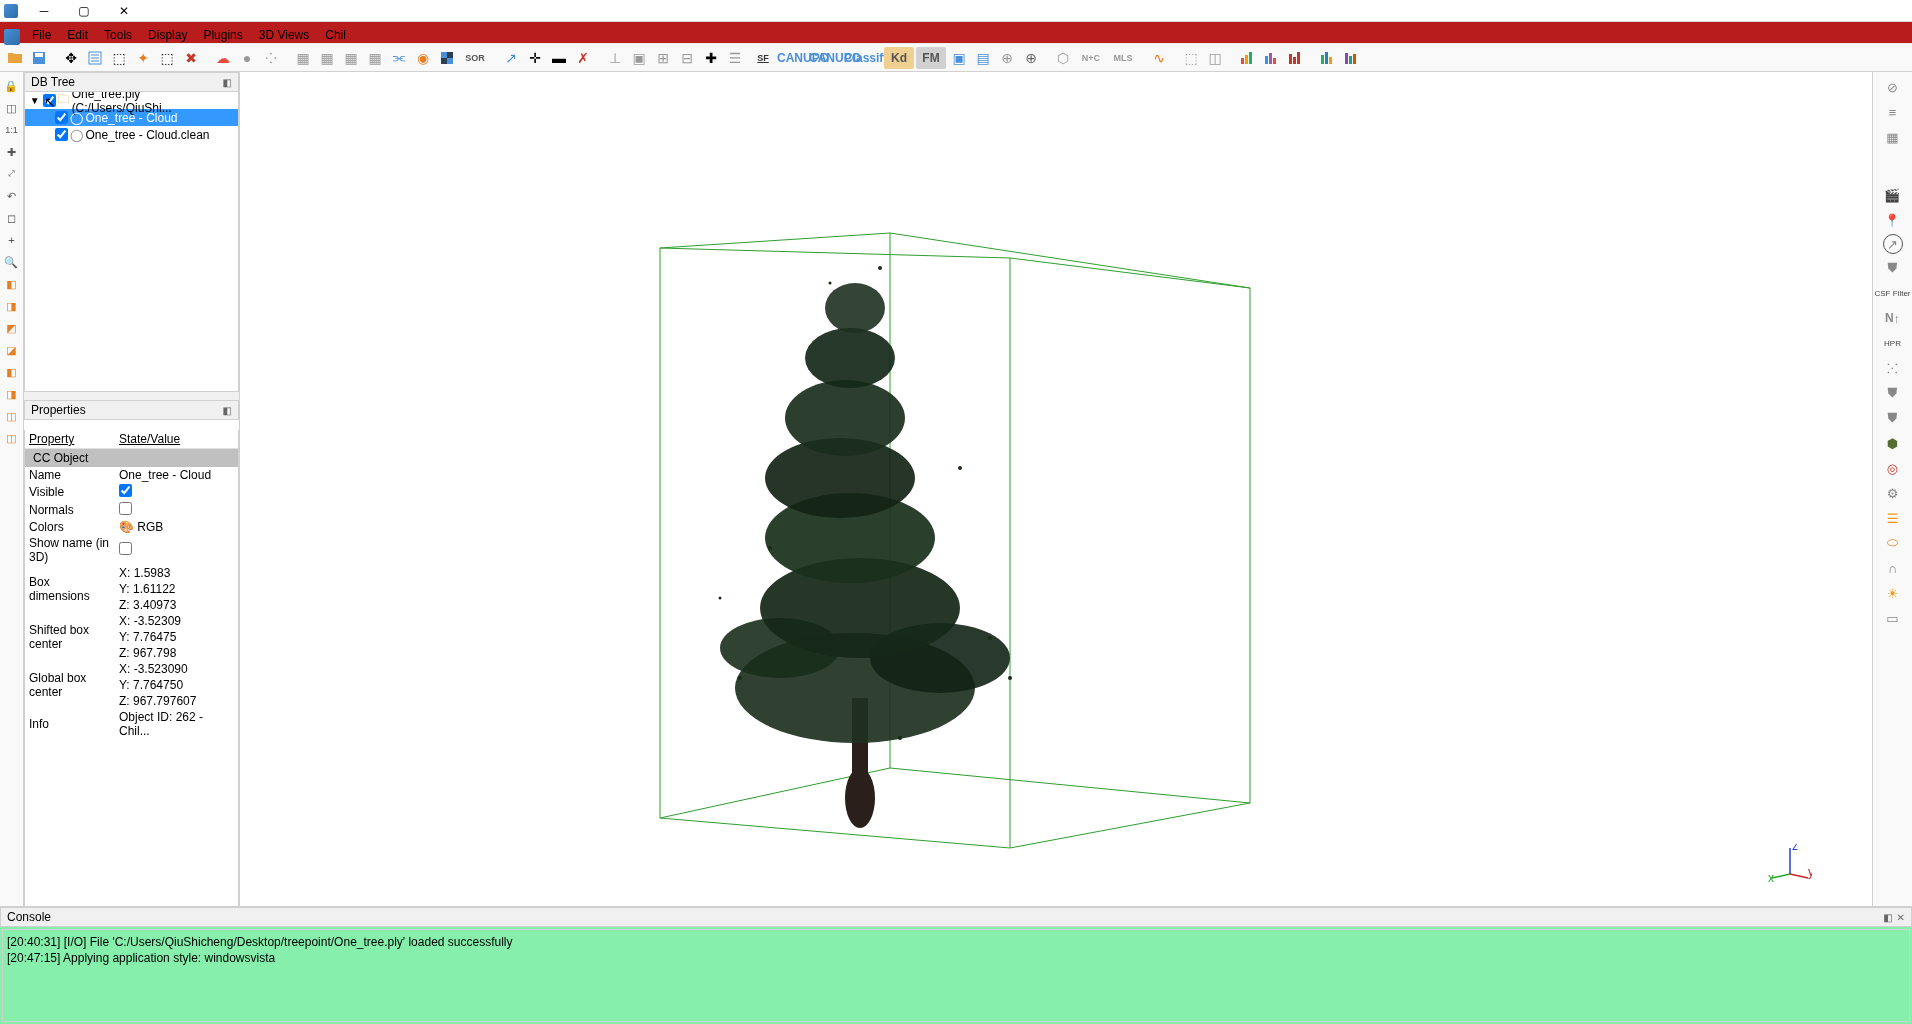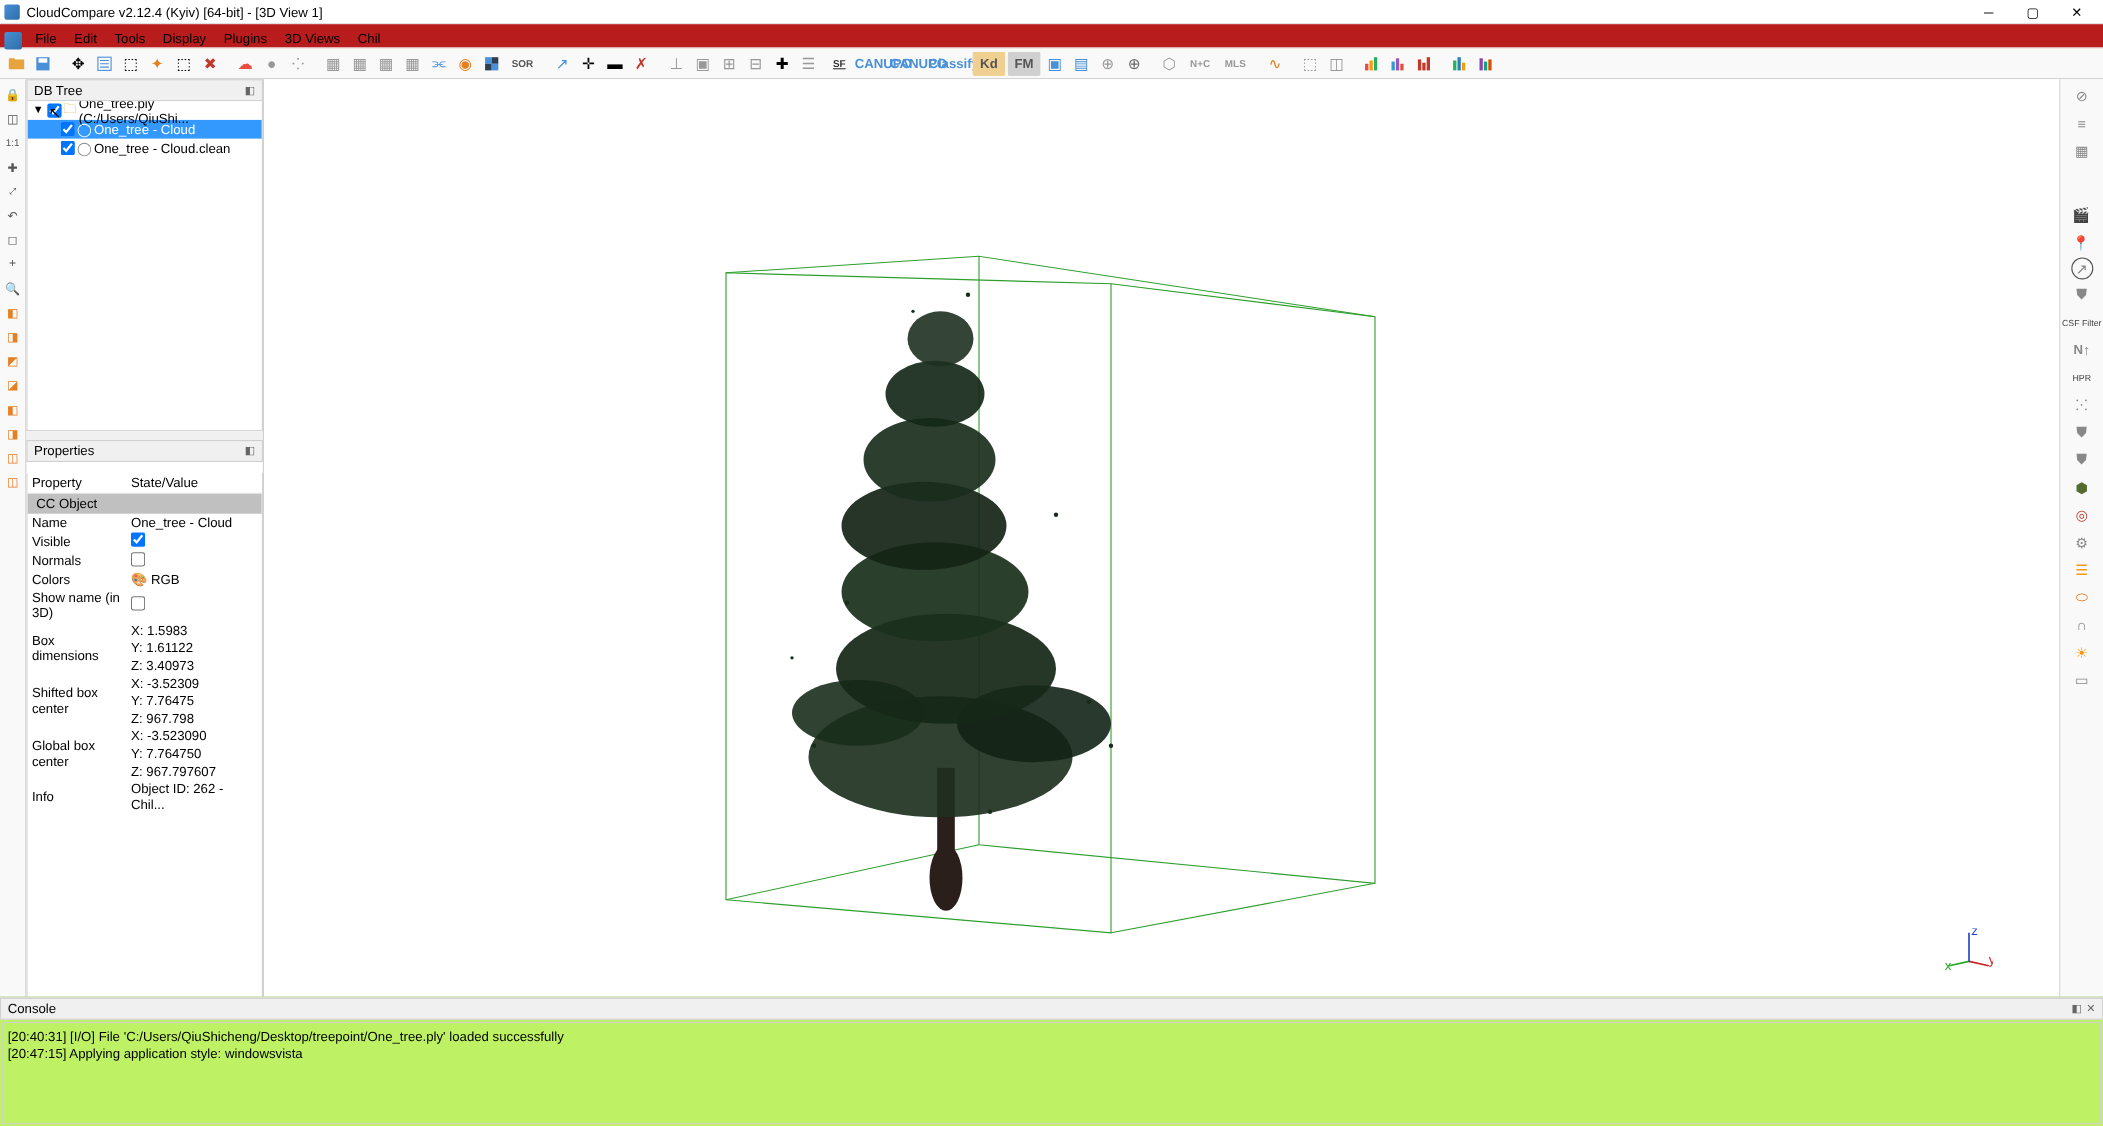--- a/index.html
+++ b/index.html
@@ -26,42 +26,41 @@
 .tree-row{display:flex;align-items:center;height:17px;padding-left:4px;cursor:pointer;}
 .tree-row.selected{background:#3399ff;color:#fff;}
 .tree-row .exp{width:12px;text-align:center;font-size:10px;}
 .tree-row .chk{margin:0 2px;width:13px;height:13px;}
 .tree-row .folder{color:#e8a33d;margin-right:2px;}
 .tree-row .cloud{color:#888;margin-right:2px;}
 .tree-indent1{padding-left:28px;}
 .tree-indent2{padding-left:28px;}
 .properties{flex:1;border:1px solid #d0d0d0;border-top:none;background:#fff;overflow:auto;margin-top:10px;}
 .prop-table{width:100%;border-collapse:collapse;}
-.prop-table th{text-align:left;padding:2px 4px;background:#fff;font-weight:normal;border-bottom:1px solid #e0e0e0;}
+.prop-table th{text-align:left;padding:2px 4px;background:#fff;font-weight:normal;border-bottom:1px solid #e0e0e0;text-decoration:underline;}
 .prop-table td{padding:1px 4px;border-bottom:0px solid #f0f0f0;}
 .prop-table .section{background:#c0c0c0;color:#000;}
 .prop-table .section td{padding:2px 8px;}
 .viewport{flex:1;background:#fff;position:relative;}
 .right-toolbar{width:40px;background:#f9f9f9;border-left:1px solid #d0d0d0;display:flex;flex-direction:column;align-items:center;padding-top:4px;gap:3px;}
 .rtbtn{width:26px;height:22px;display:flex;align-items:center;justify-content:center;cursor:pointer;font-size:13px;color:#888;}
 .rtbtn.label{font-size:8px;color:#444;width:57px;}
-.console-area{position:absolute;bottom:0;left:0;right:0;height:118px;background:#bef264;border-top:1px solid #d0d0d0;display:flex;flex-direction:column;margin-top:28px;}
+.console-area{position:absolute;bottom:0;left:0;right:0;height:118px;background:#86efac;border-top:1px solid #d0d0d0;display:flex;flex-direction:column;margin-top:28px;}
 .console-body{flex:1;border:1px solid #d0d0d0;margin:2px;padding:4px;overflow:auto;font-size:11px;}
 .console-body div{line-height:16px;}
 .console-body .red{color:#c00;}
 .cursor-ov{position:absolute;left:44px;top:94px;font-size:14px;pointer-events:none;}
 .axis-gizmo{position:absolute;right:60px;bottom:136px;width:44px;height:44px;}
 .panel-spacer{height:8px;background:#f0f0f0}
 </style>
 </head>
 <body>
 
 <div class="title-bar">
   <span class="app-icon"></span>
-  <span class="title">CloudCompare v2.12.4 (Kyiv) [64-bit] - [3D View 1]</span>
   <div class="winbtn">─</div>
   <div class="winbtn">▢</div>
   <div class="winbtn close">✕</div>
 </div>
 
 <div class="menu-bar">
   <span class="mi"></span>
   <span>File</span>
   <span>Edit</span>
   <span>Tools</span>

